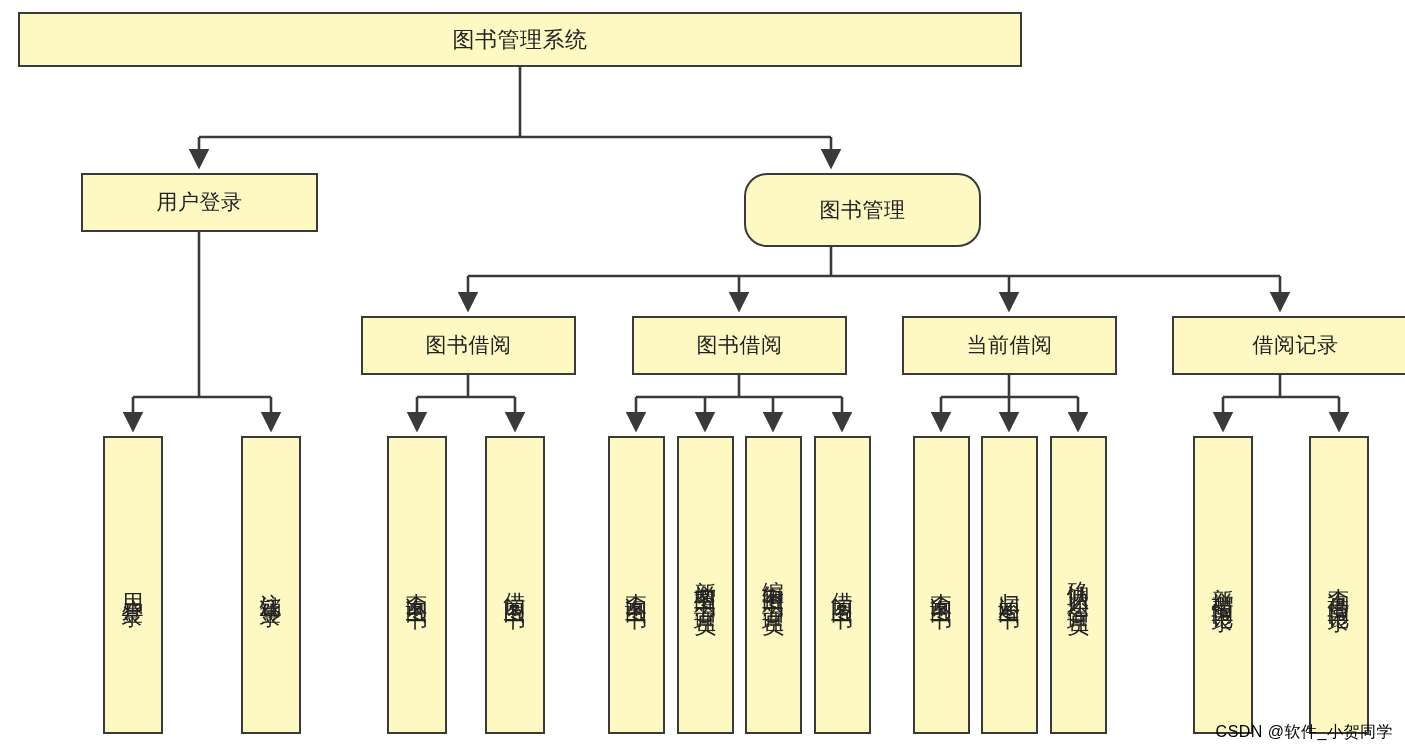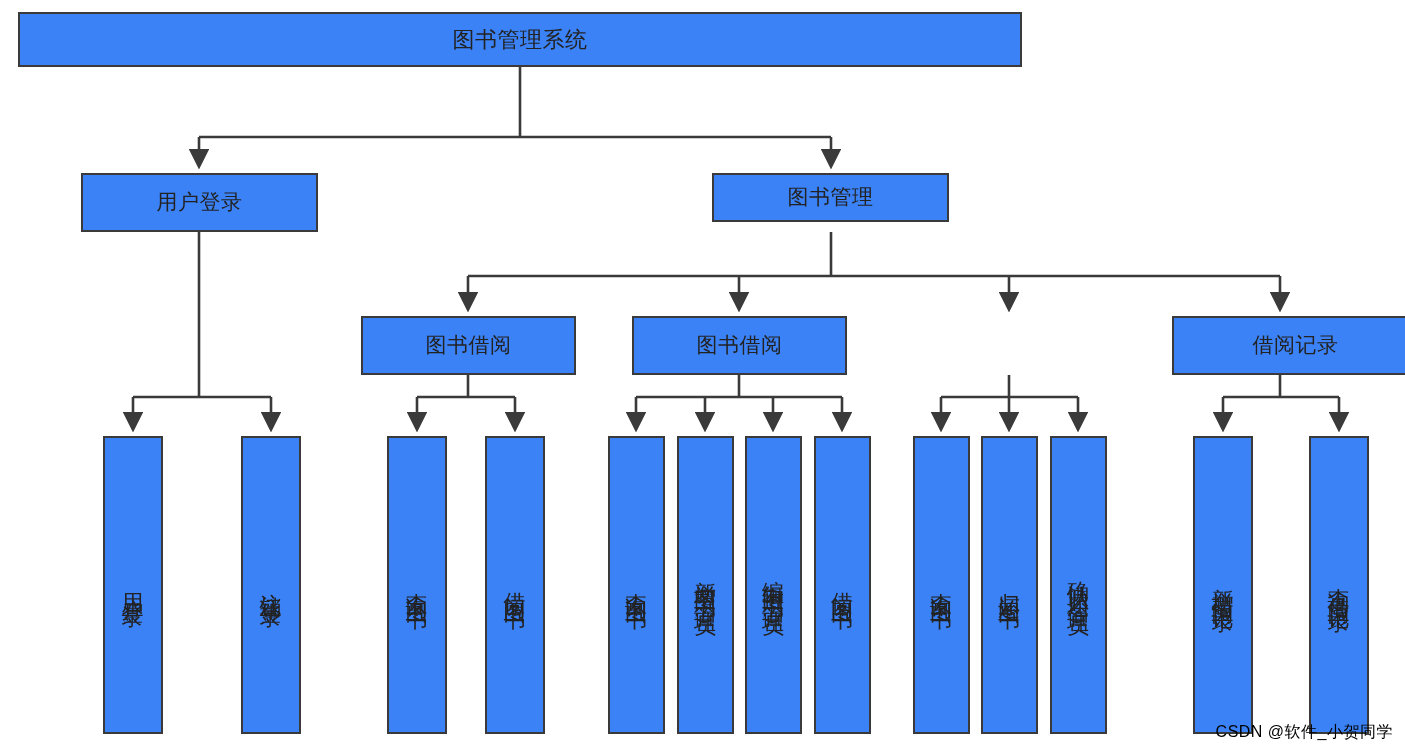--- a/index.html
+++ b/index.html
@@ -22,21 +22,21 @@
     position: absolute;
     left: 0;
     top: 0;
     width: 1405px;
     height: 747px;
     pointer-events: none;
   }
   .node {
     position: absolute;
     box-sizing: border-box;
-    background: #3b82f6;
+    background: #fef9c3;
     border: 2px solid #3a3a3a;
     display: flex;
     align-items: center;
     justify-content: center;
     text-align: center;
     color: #222222;
     z-index: 2;
   }
   .node .lbl {
     display: block;
@@ -133,30 +133,33 @@
     </g>
   </svg>
 
   <div class="node horiz root" style="left:18px; top:12px; width:1004px; height:55px;">
     <span class="lbl">图书管理系统</span>
   </div>
 
   <div class="node horiz" style="left:81px; top:173px; width:237px; height:59px;">
     <span class="lbl">用户登录</span>
   </div>
-  <div class="node horiz" style="left:712px; top:173px; width:237px; height:49px;">
+  <div class="node horiz" style="left:744px; top:173px; width:237px; height:74px;border-radius:23px;">
     <span class="lbl">图书管理</span>
   </div>
 
   <div class="node horiz" style="left:361px; top:316px; width:215px; height:59px;">
     <span class="lbl">图书借阅</span>
   </div>
   <div class="node horiz" style="left:632px; top:316px; width:215px; height:59px;text-align:center;">
     <span class="lbl">图书借阅</span>
   </div>
+  <div class="node horiz" style="left:902px; top:316px; width:215px; height:59px;">
+    <span class="lbl">当前借阅</span>
+  </div>
   <div class="node horiz" style="left:1172px; top:316px; width:247px; height:59px;">
     <span class="lbl">借阅记录</span>
   </div>
 
   <div class="node vert" style="left:103px; top:436px; width:60px; height:298px;">
     <span class="lbl">用户登录</span>
   </div>
   <div class="node vert" style="left:241px; top:436px; width:60px; height:298px;">
     <span class="lbl">注销登录</span>
   </div>

